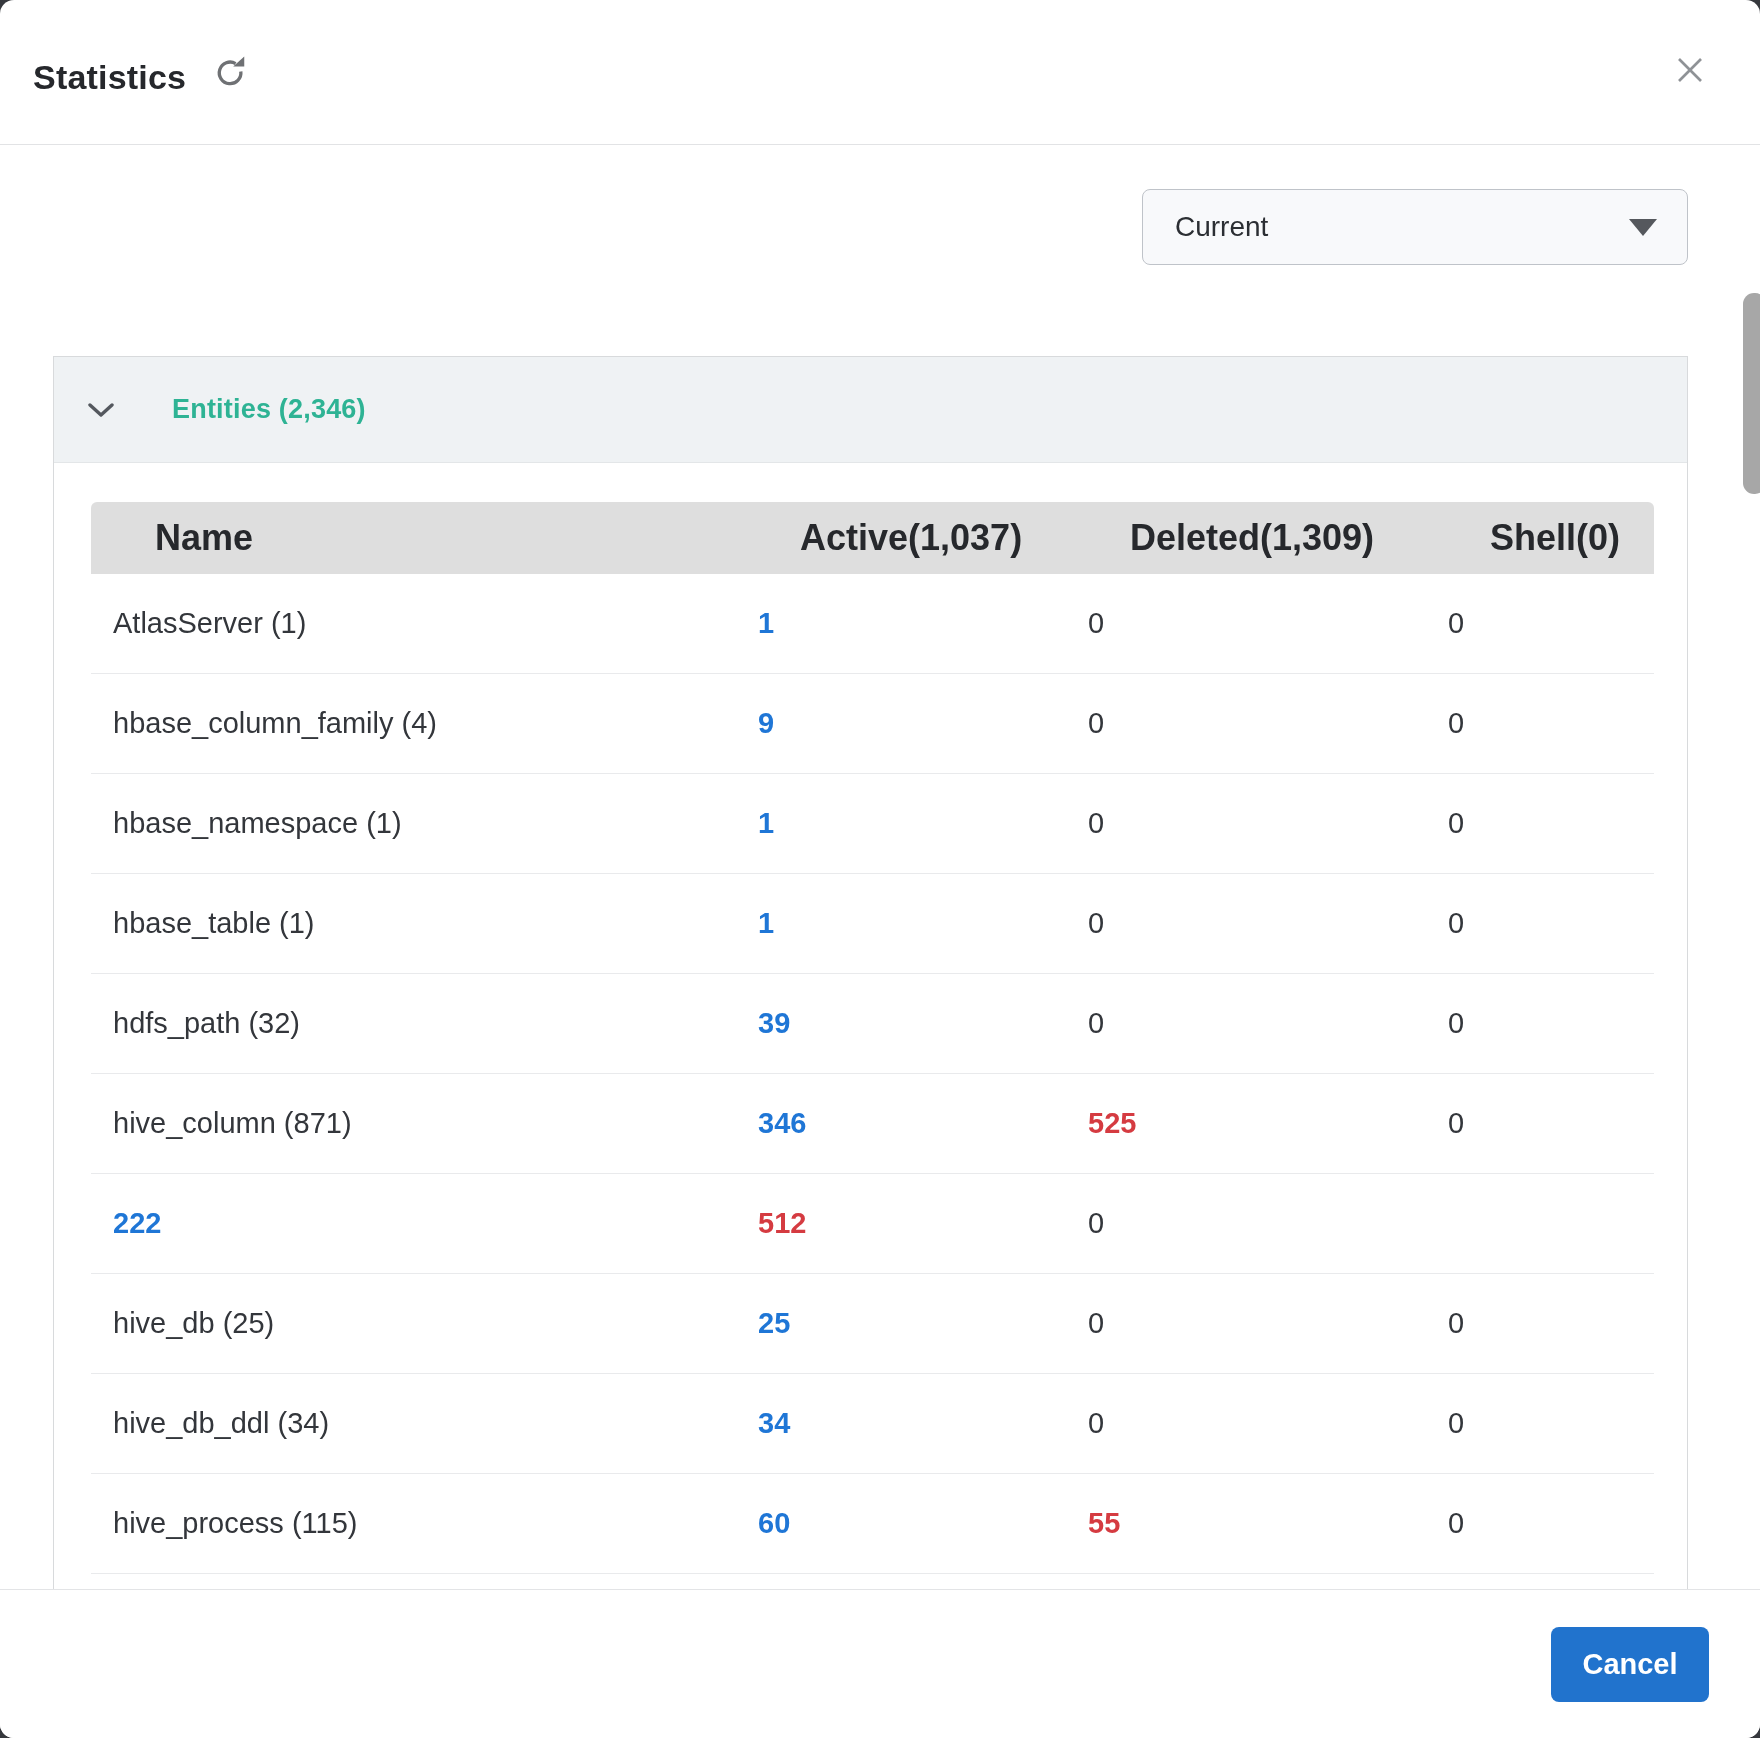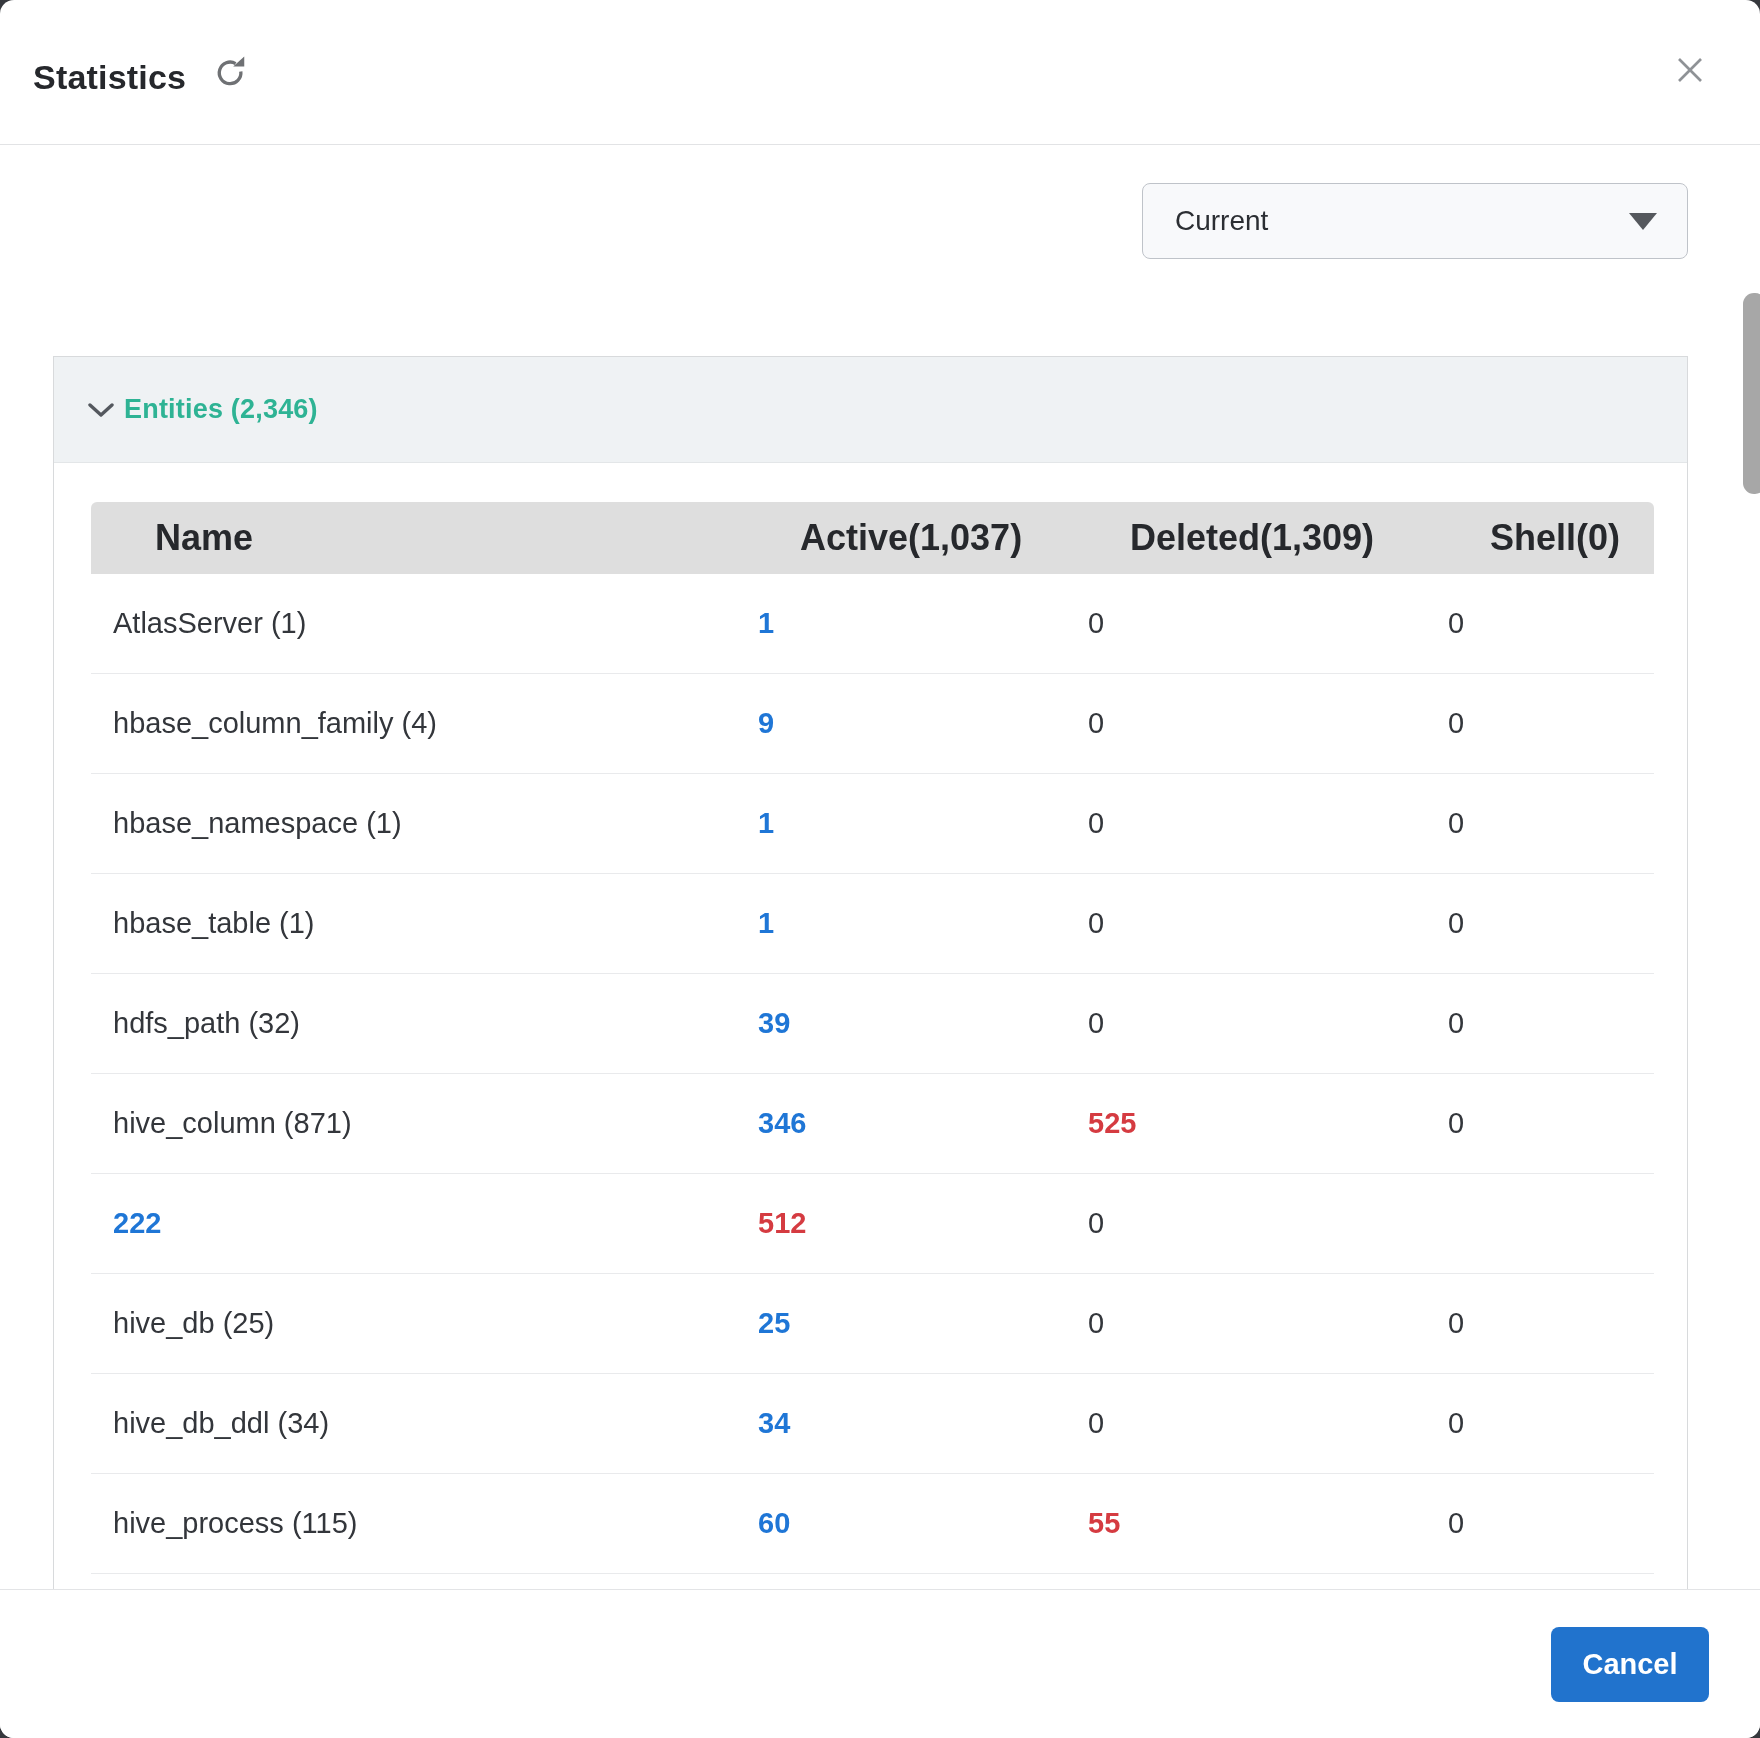--- a/index.html
+++ b/index.html
@@ -29,21 +29,21 @@
   .refresh-btn { margin-left: 28px; width: 32px; height: 32px; cursor: pointer; display: inline-flex; }
   .close-btn {
     position: absolute; right: 56px; top: 56px;
     width: 28px; height: 28px; cursor: pointer; display: inline-flex;
   }
 
   
   .modal-body { flex: 1 1 auto; position: relative; background: #fff; }
 
   .dropdown {
-    position: absolute; top: 38px; right: 72px;
+    position: absolute; top: 44px; right: 72px;
     width: 546px; height: 76px;
     background: #f8f9fb;
     border: 1px solid #bfc3c9;
     border-radius: 8px;
     display: flex; align-items: center; justify-content: space-between;
     padding: 0 30px 0 32px;
     font-size: 28px; color: #2b2e33;
     cursor: pointer;
   }
   .dropdown-caret {
@@ -58,20 +58,21 @@
     background: #ffffff;
     border: 1px solid #d8dadc; border-bottom: none;
   }
   .panel-header {
     height: 106px;
     background: #eff2f4;
     border-bottom: 1px solid #e3e6e8;
     display: flex; align-items: center;
     padding-left: 34px;
     cursor: pointer;
+    gap: 48px;
   }
   .chevron { width: 26px; height: 16px; margin-right: 10px; display: inline-flex; }
   .entities-label {
     font-size: 27px; font-weight: 600;
     color: var(--green, #2eb394);
     letter-spacing: 0.2px;
   }
 
   .panel-body { padding: 39px 33px 0 37px; }
 

